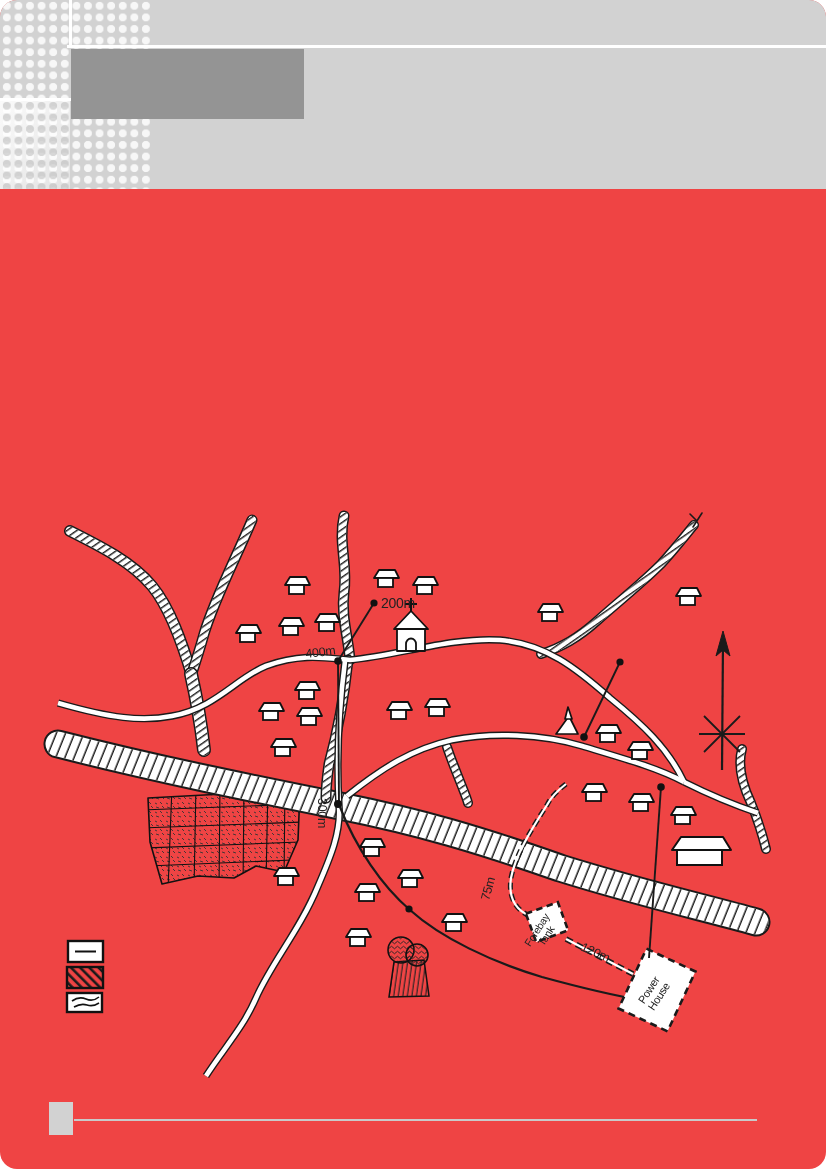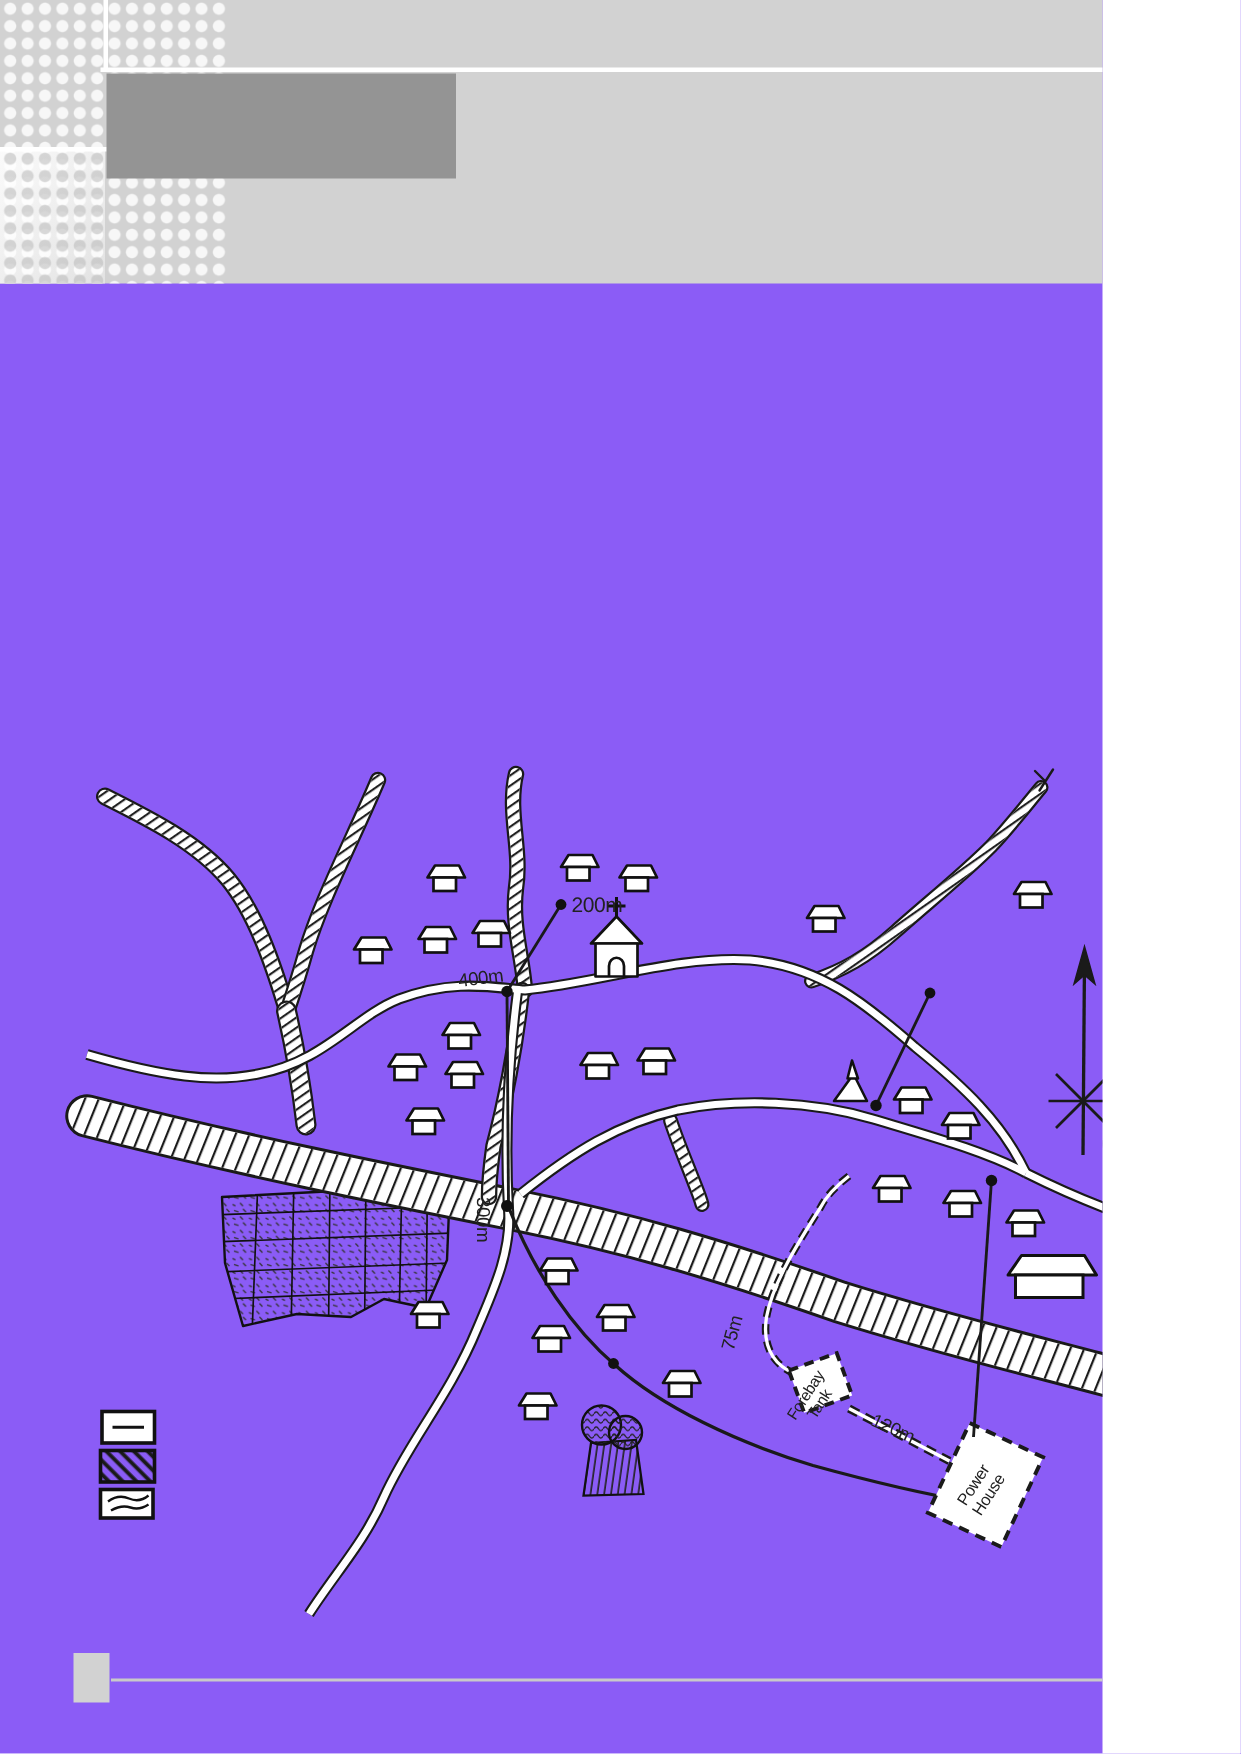--- a/index.html
+++ b/index.html
@@ -1,17 +1,17 @@
 <!DOCTYPE html>
 <html><head>
 <meta charset="utf-8">
 <style>
   html,body{margin:0;padding:0;background:#fff;}
-  .page{position:relative;width:735px;height:1169px;background:#8b5cf6;overflow:hidden;
-        font-family:"Liberation Sans",sans-serif;}
+  .page{position:relative;width:826px;height:1169px;background:#ef4444;overflow:hidden;
+        font-family:"Liberation Sans",sans-serif;border-radius:17px;}
   
   .header-band{position:absolute;left:0;top:0;width:827px;height:189px;background:#d2d2d2;}
   .light-corner{position:absolute;left:0;top:98px;width:70px;height:91px;
         background:linear-gradient(to bottom right,#fbfbfb,#e2e2e2);}
   .dots-a{position:absolute;left:0;top:0;width:152px;height:189px;
         background-image:radial-gradient(circle,rgba(255,255,255,.82) 0 3.6px,rgba(255,255,255,0) 4.4px);
         background-size:11.6px 11.6px;background-position:1px 0;}
   .dots-b{position:absolute;left:0;top:98px;width:70px;height:91px;
         background-image:radial-gradient(circle,rgba(185,185,185,.55) 0 3.6px,rgba(185,185,185,0) 4.4px);
         background-size:11.6px 11.6px;background-position:1px 2px;}

